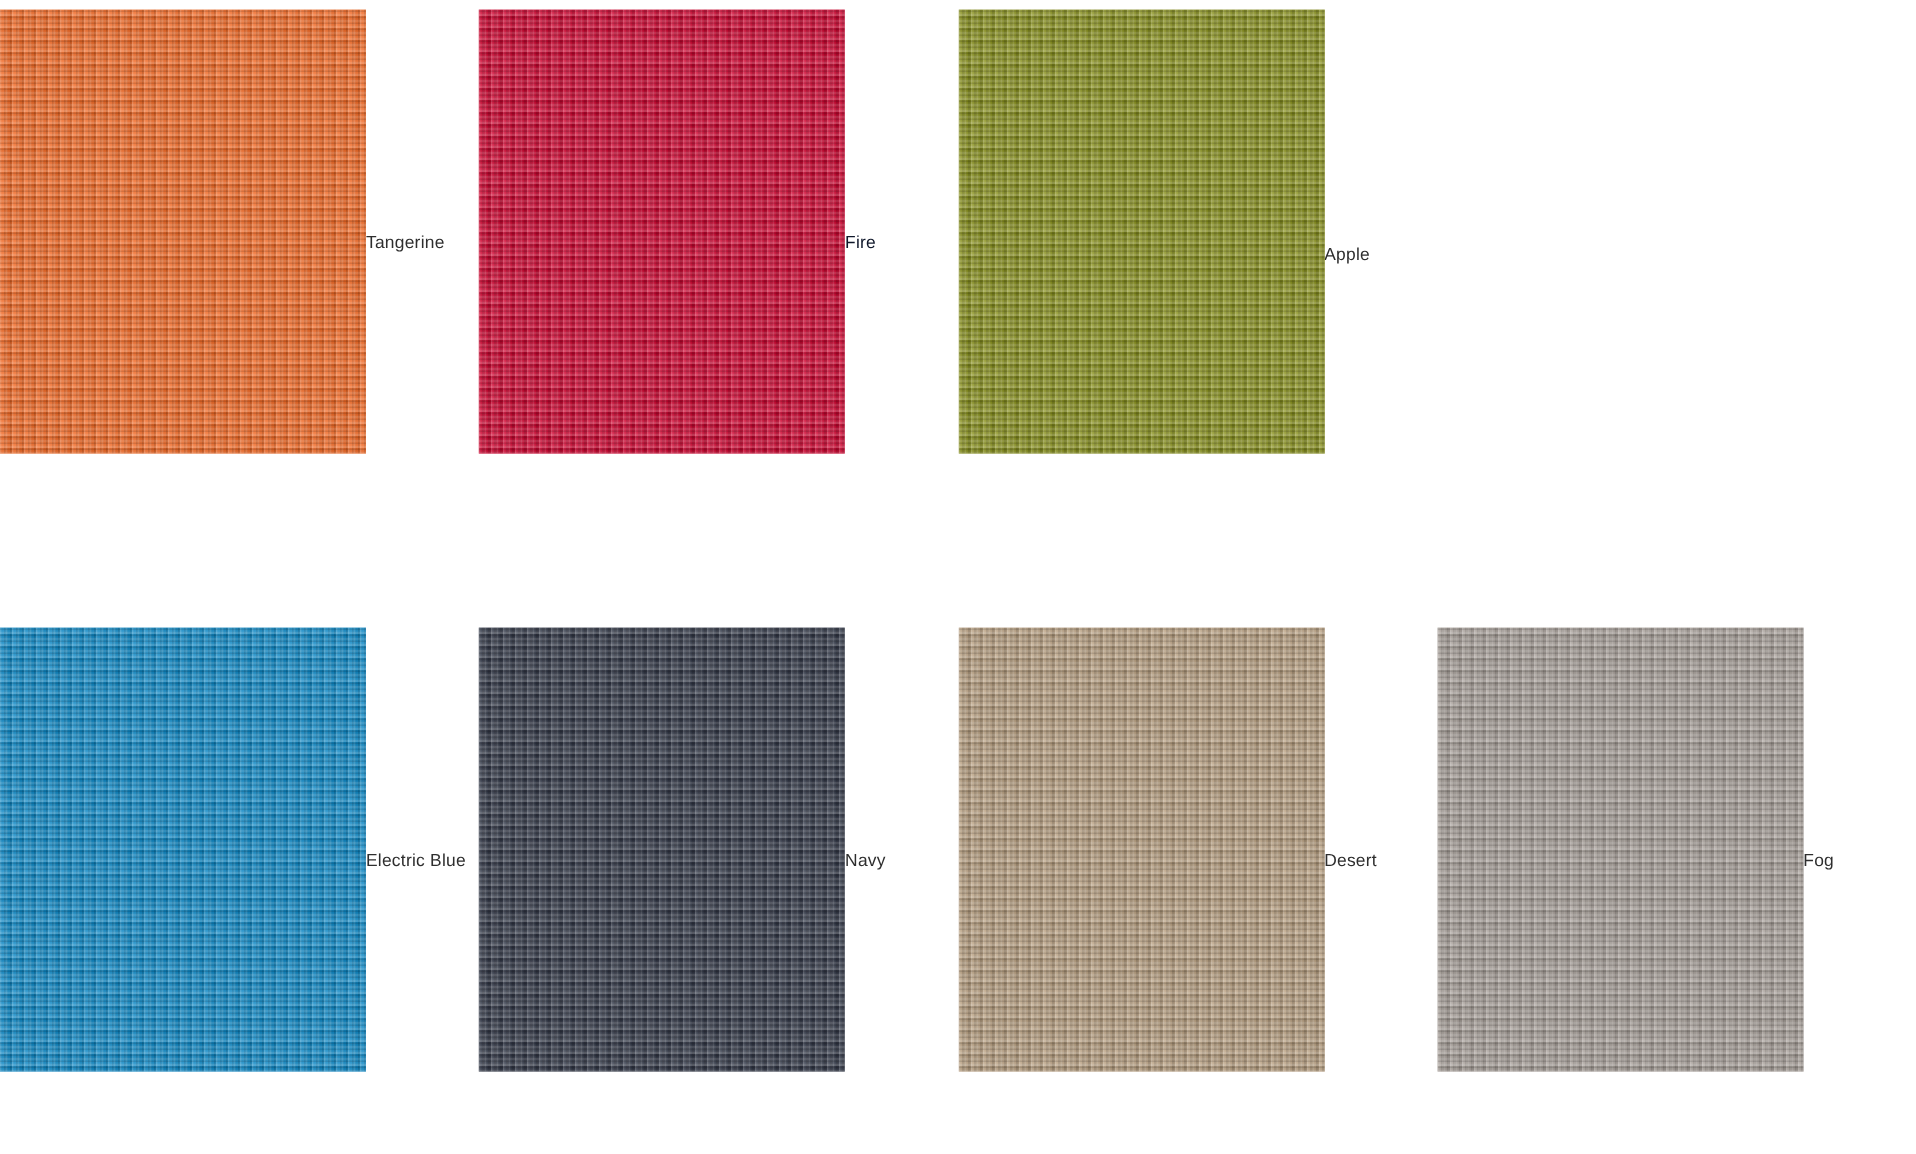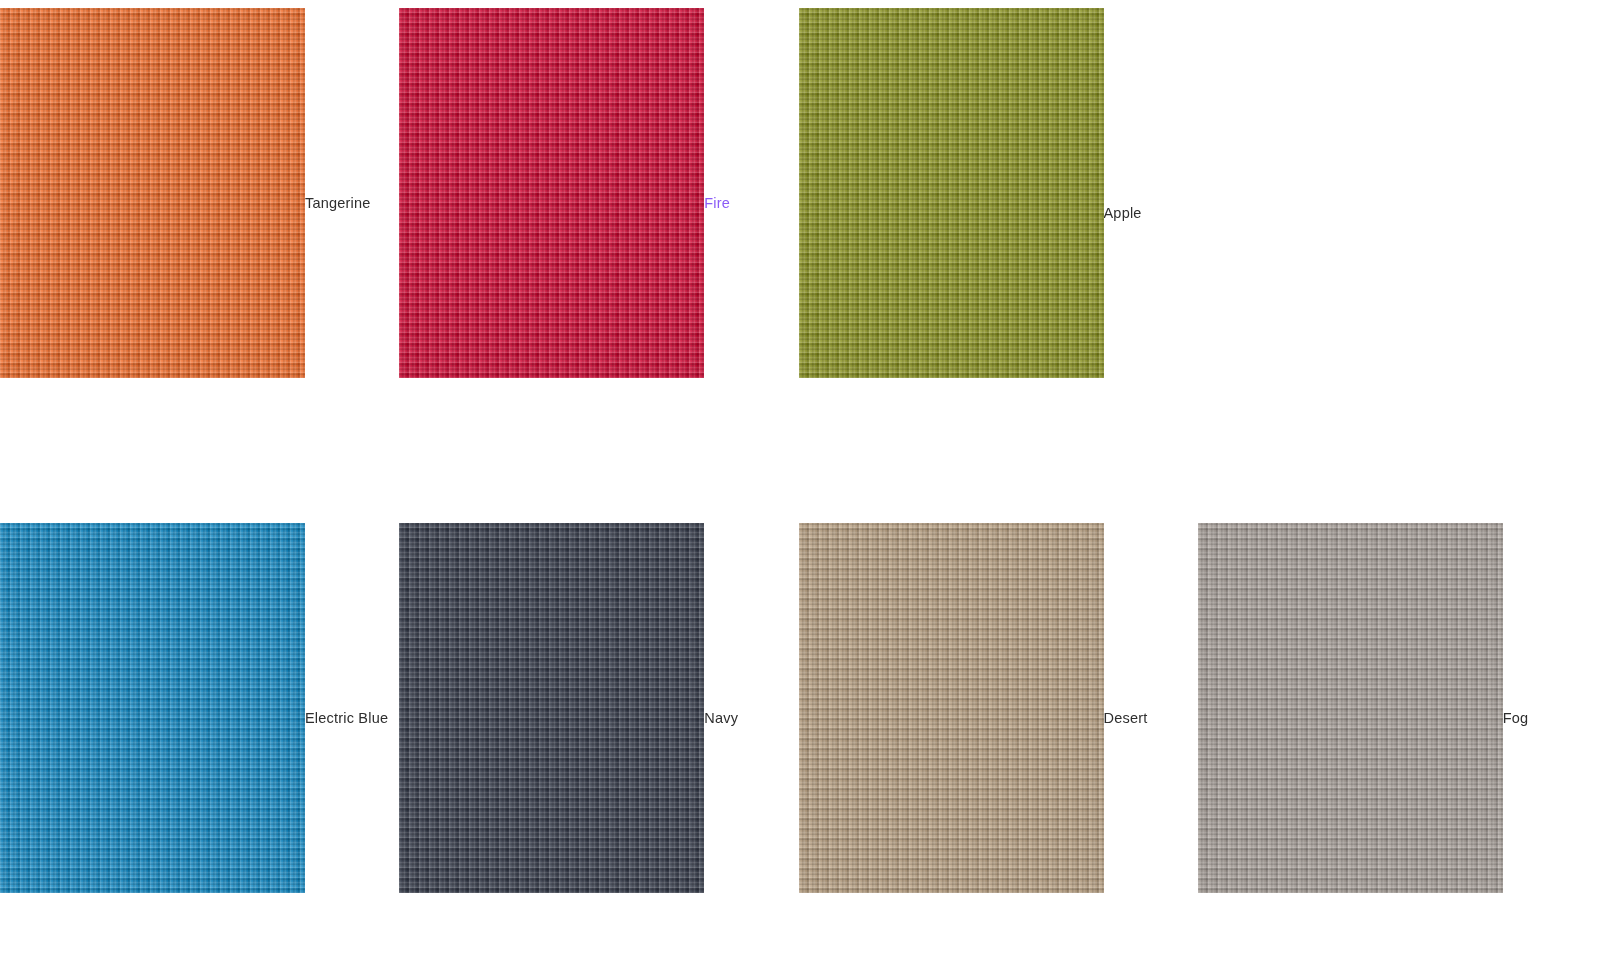--- a/index.html
+++ b/index.html
@@ -125,21 +125,21 @@
 
   <div class="swatch-row swatch-row-1">
 
     <div class="swatch-cell">
       <div class="swatch-tile" style="background-color: rgb(239, 108, 42);"></div>
       <div class="swatch-label" style="color: rgb(46, 46, 46);">Tangerine</div>
     </div>
 
     <div class="swatch-cell">
       <div class="swatch-tile" style="background-color: rgb(207, 8, 51);"></div>
-      <div class="swatch-label" style="color: #8b5cf6;">Fire</div>
+      <div class="swatch-label" style="color: #0f172a;">Fire</div>
     </div>
 
     <div class="swatch-cell">
       <div class="swatch-tile" style="background-color: rgb(138, 146, 33);"></div>
       <div class="swatch-label" style="color: rgb(46, 46, 46); margin-top: 40px;">Apple</div>
     </div>
 
 
   </div>
 

